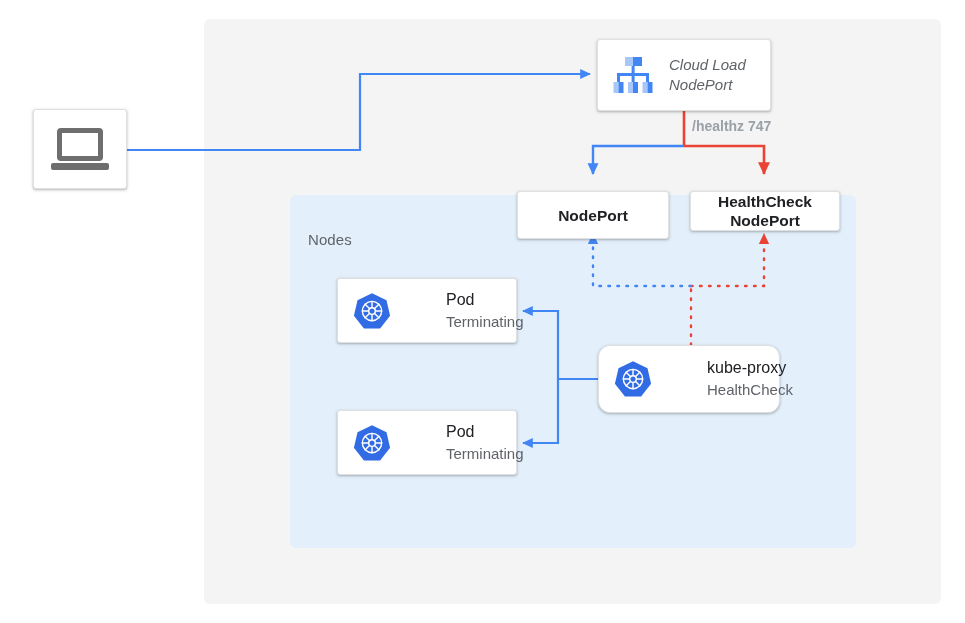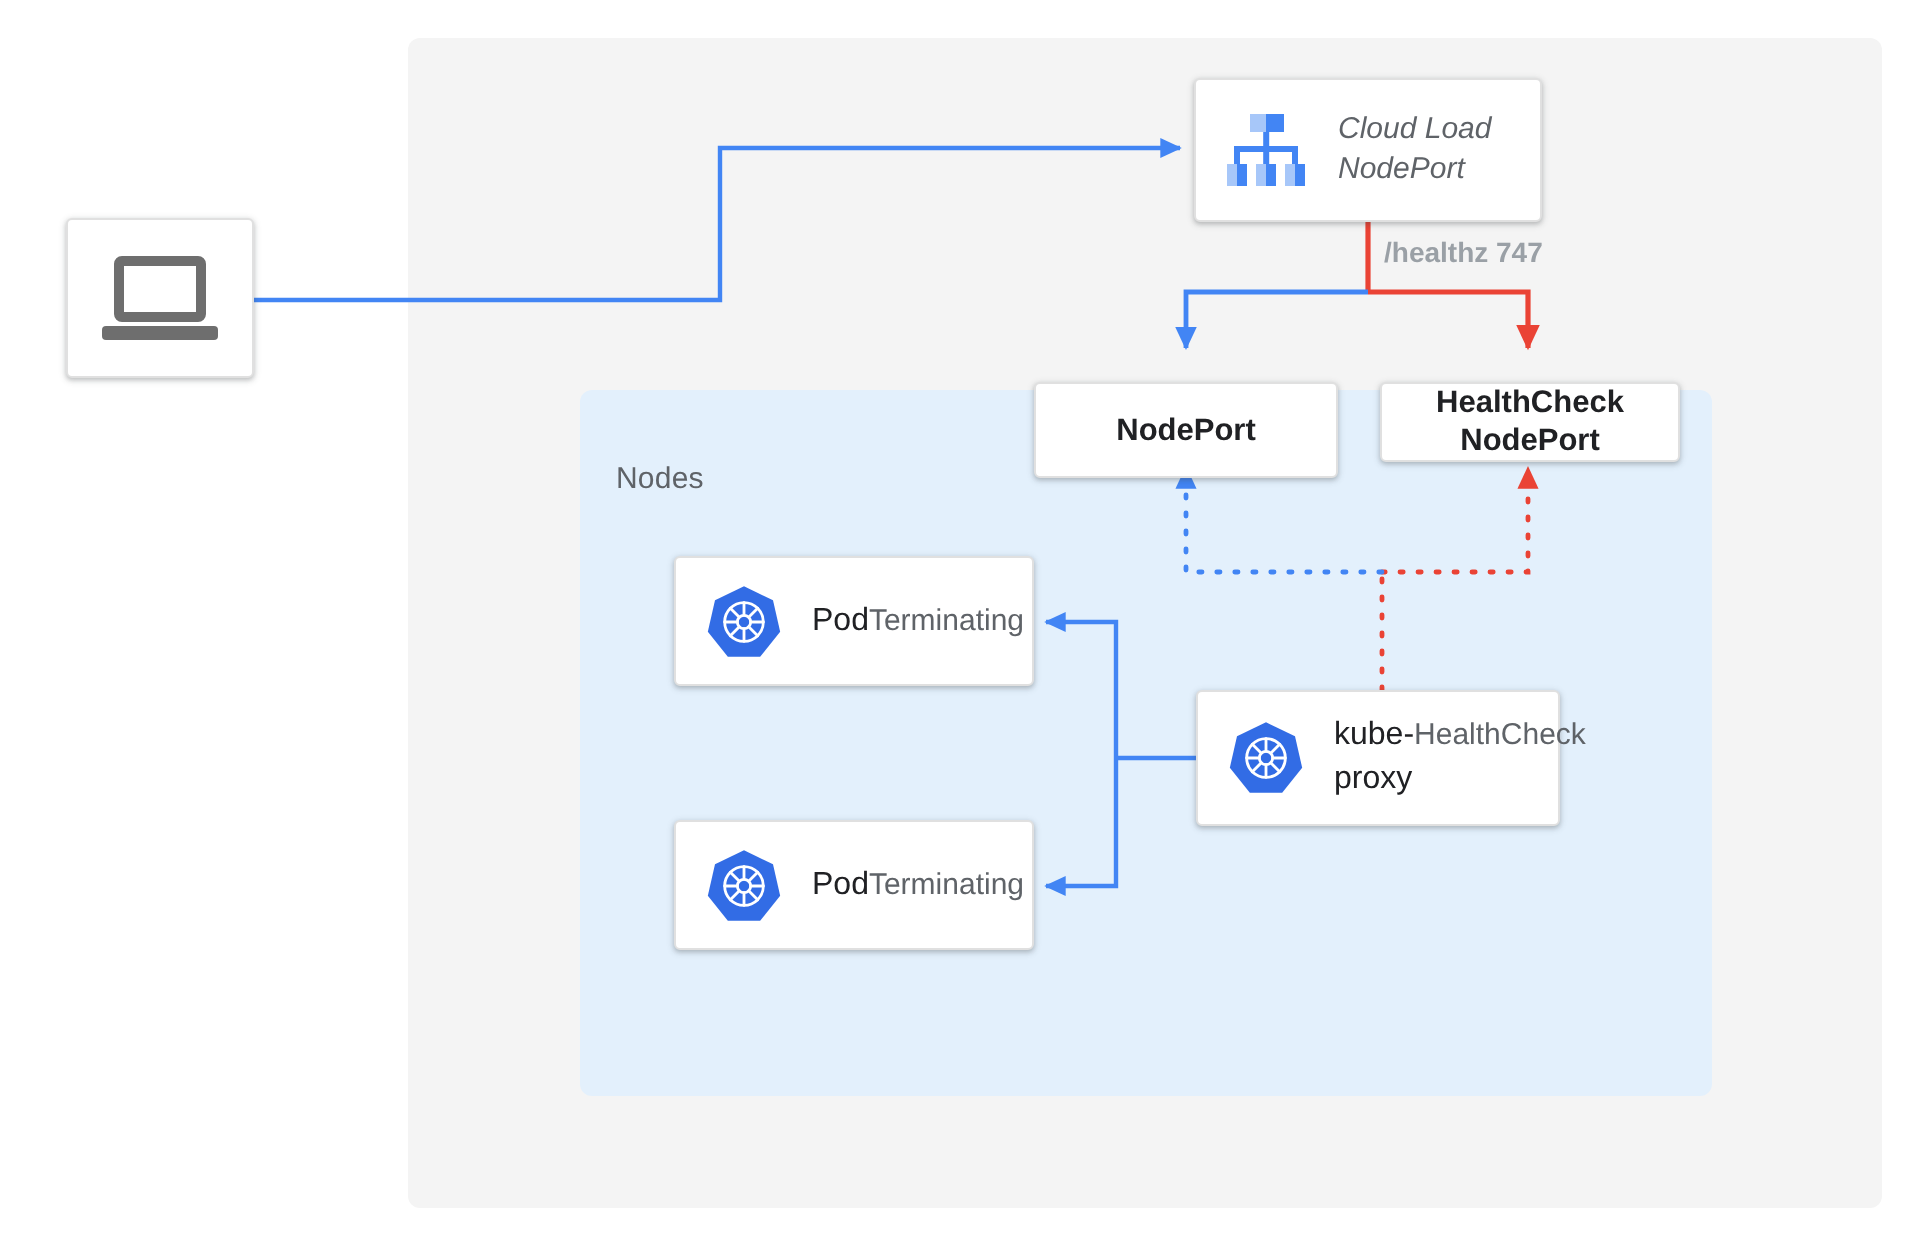--- a/index.html
+++ b/index.html
@@ -59,22 +59,22 @@
     justify-content:center;text-align:center;
     font-weight:bold;color:#202124;font-size:15.5px;line-height:19px;margin-top:12px;
   }
   .card-nodeport{left:517px;top:179px;width:152px;height:48px;}
   .card-hcnodeport{left:690px;top:179px;width:150px;height:40px;}
 
   
   .card-pod{width:180px;height:65px;padding-left:14px;gap:14px;}
   .card-pod1{left:337px;top:278px;}
   .card-pod2{left:337px;top:410px;}
-  .card-kp{left:598px;top:345px;width:182px;height:68px;padding-left:14px;gap:14px;}
-  .pod-lines{display:flex;flex-direction:row;line-height:22px;}
+  .card-kp{left:598px;top:345px;width:182px;height:68px;padding-left:14px;gap:14px;border-radius:12px;}
+  .pod-lines{display:flex;flex-direction:column;line-height:22px;margin-left:40px;}
   .pod-title{font-size:16px;color:#202124;}
   .pod-sub{font-size:15px;color:#5f6368;}
 
   
   .icon-clb{width:46px;height:40px;position:relative;flex:0 0 auto;}
   .icon-k8s{width:40px;height:40px;flex:0 0 auto;}
 
   
   .wires{position:absolute;left:0;top:0;width:965px;height:623px;pointer-events:none;}
 

